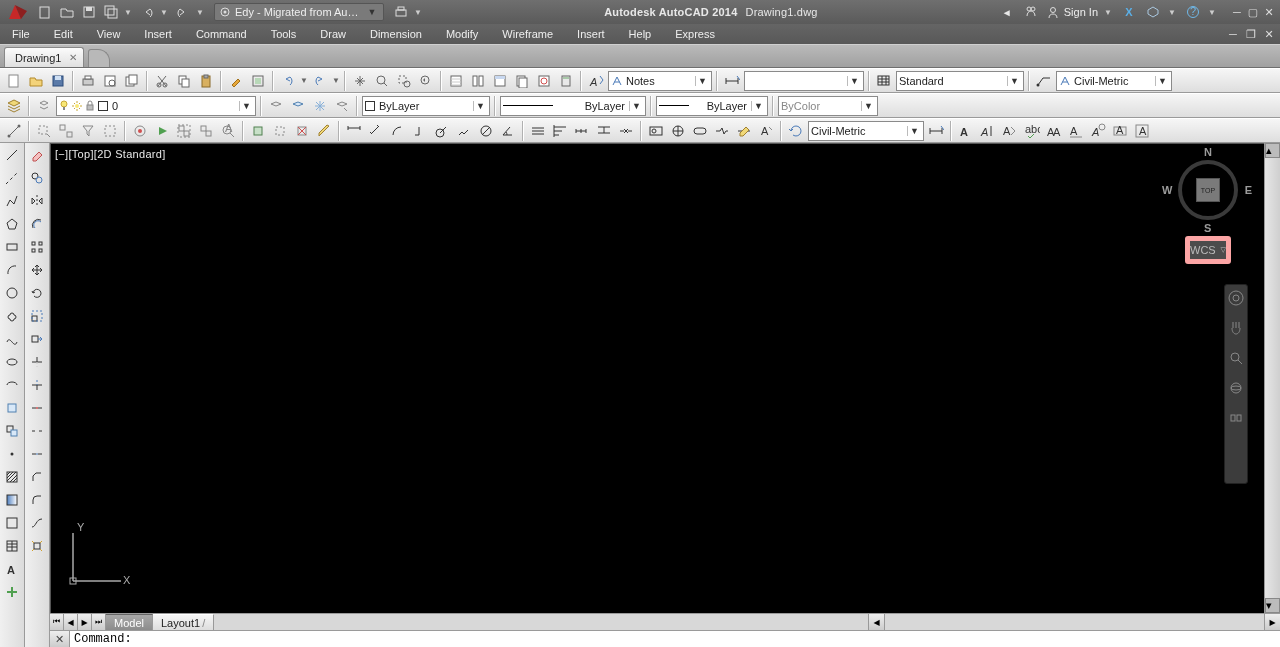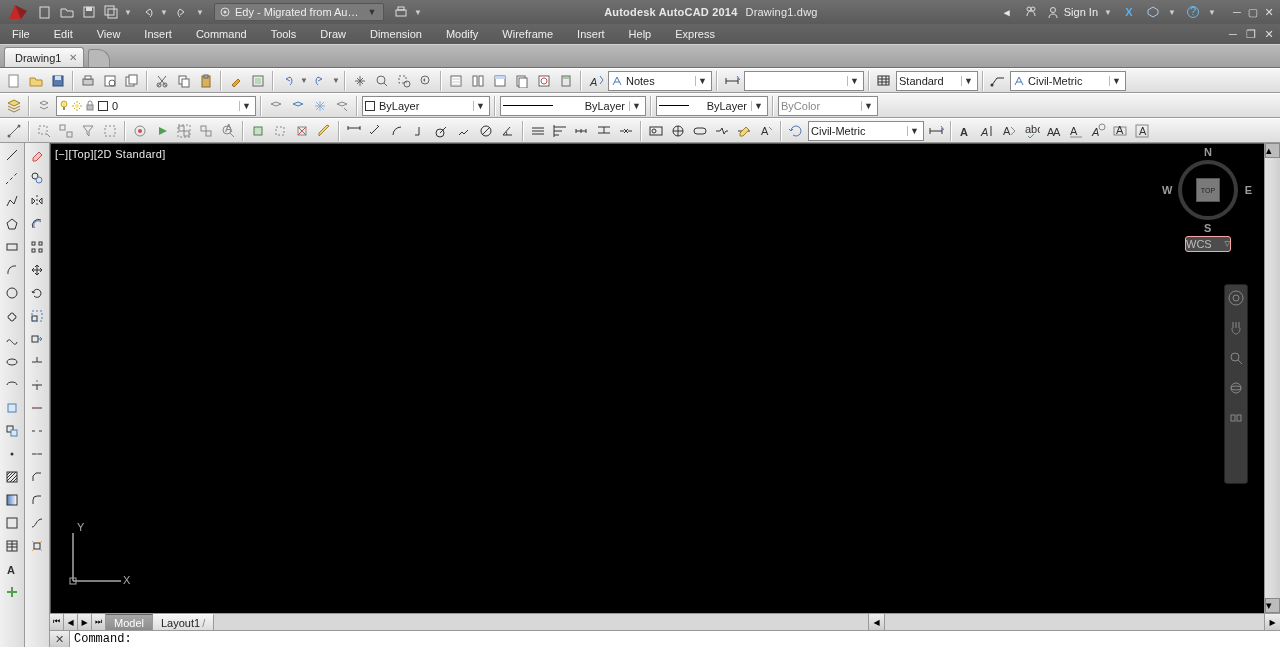--- a/index.html
+++ b/index.html
@@ -27,36 +27,36 @@
 .tb-btn{width:20px;height:20px;border:1px solid transparent;display:flex;align-items:center;justify-content:center;color:#333;cursor:pointer;border-radius:2px}
 .tb-sep{width:2px;height:20px;border-left:1px solid #b0b0b0;border-right:1px solid #fff;margin:0 2px}
 .tb-dd{height:20px;background:#fff;border:1px solid #8a8a8a;display:flex;align-items:center;padding:0 2px;color:#222}
 .tb-dd .arrow,.dd-arrow{width:14px;text-align:center;color:#333;border-left:1px solid #bbb;font-size:9px}
 .layer-dd{width:200px}
 .bylayer-dd{width:128px}
 .linetype-dd{width:146px}
 .lineweight-dd{width:112px}
 .bycolor-dd{width:100px;color:#888}
 .textstyle-dd{width:120px}
-.tablestyle-dd{width:82px}
+.tablestyle-dd{width:128px}
 .dimstyle-dd{width:116px}
 .notes-dd{width:104px}
 .sq{width:10px;height:10px;border:1px solid #333;background:#fff;margin-right:4px}
 .main-area{position:absolute;top:143px;left:0;right:0;bottom:0;display:flex;background:#808080}
 .vtoolbar{width:25px;background:linear-gradient(to right,#f0f0f0,#dcdcdc);border-right:1px solid #9a9a9a;display:flex;flex-direction:column;align-items:center;padding:2px 0;gap:3px}
 .canvas-wrap{flex:1;display:flex;flex-direction:column;position:relative}
 .canvas{flex:1;background:#000;position:relative;border:1px solid #555;border-right:none;border-bottom:none}
 .view-label{position:absolute;top:4px;left:4px;color:#e8e8e8;font-size:11px;letter-spacing:.3px}
 .ucs{position:absolute;left:12px;bottom:22px}
 .viewcube-area{position:absolute;top:6px;right:16px;width:80px;height:120px;display:flex;flex-direction:column;align-items:center}
 .compass{position:relative;width:80px;height:80px}
 .compass-ring{position:absolute;top:10px;left:10px;width:60px;height:60px;border:4px solid #3a3a3a;border-radius:50%}
 .vc-cube{position:absolute;top:28px;left:28px;width:24px;height:24px;background:#7a7a7a;border:1px solid #555;color:#222;font-size:7px;display:flex;align-items:center;justify-content:center;cursor:pointer}
 .compass .dir{position:absolute;color:#9c9c9c;font-weight:bold;font-size:11px}
-.wcs-badge{margin-top:6px;width:46px;height:16px;background:#4c4c4c;border:1px solid #fca5a5;border-radius:3px;color:#bbb;font-size:9px;display:flex;align-items:center;justify-content:space-between;cursor:pointer}
+.wcs-badge{margin-top:6px;width:46px;height:28px;background:#4c4c4c;border:5px solid #fca5a5;border-radius:3px;color:#bbb;font-size:9px;display:flex;align-items:center;justify-content:space-between;cursor:pointer}
 .navbar{position:absolute;right:16px;top:140px;width:24px;height:200px;background:#3c3c3c;border:1px solid #222;border-radius:3px;display:flex;flex-direction:column;align-items:center;padding:4px 0;gap:12px}
 .nav-icon{width:18px;height:18px;color:#888;cursor:pointer;display:flex;align-items:center;justify-content:center}
 .vscroll{width:16px;background:linear-gradient(to right,#e6e6e6,#cfcfcf);border-left:1px solid #9a9a9a;display:flex;flex-direction:column}
 .vscroll .thumb{flex:0 0 14px;background:#bcbcbc;border:1px solid #888}
 .vscroll .track{flex:1}
 .hscroll-row{height:17px;display:flex;background:#d8d8d8;border-top:1px solid #9a9a9a}
 .tab-scroll-btn{width:14px;background:linear-gradient(#eee,#ccc);border-right:1px solid #999;display:flex;align-items:center;justify-content:center;font-size:8px;cursor:pointer}
 .layout-tab{padding:0 8px;display:flex;align-items:center;border-right:1px solid #999;background:linear-gradient(#f6f6f6,#ddd);cursor:pointer;color:#222;border-top:1px solid #fff}
 .layout-tab.active{background:linear-gradient(#a8a8a8,#8c8c8c);color:#fff;border-top:1px solid #666}
 .hscroll-track{flex:1}

